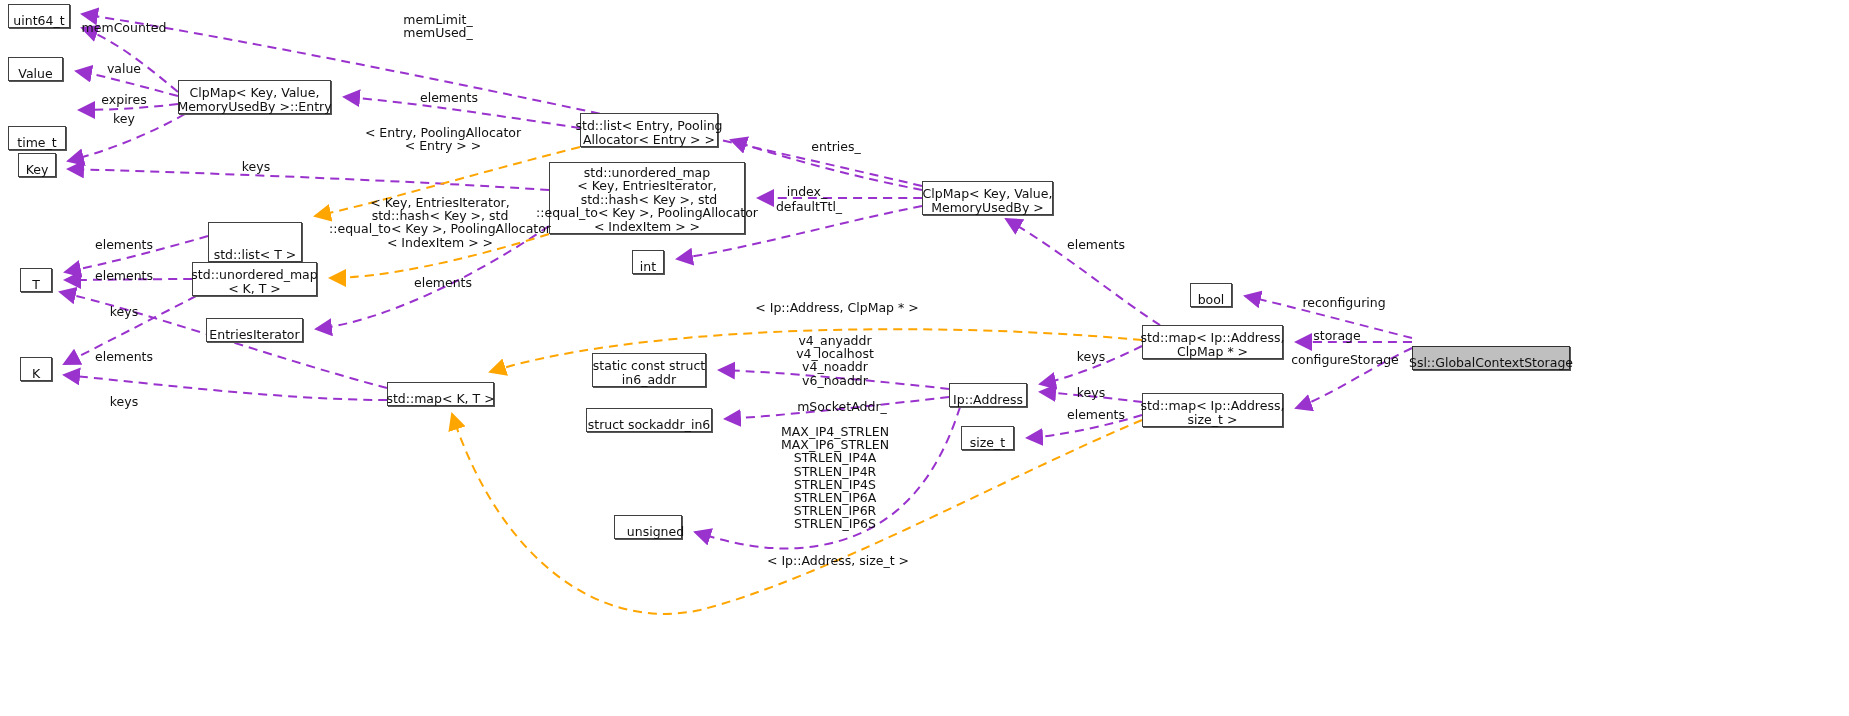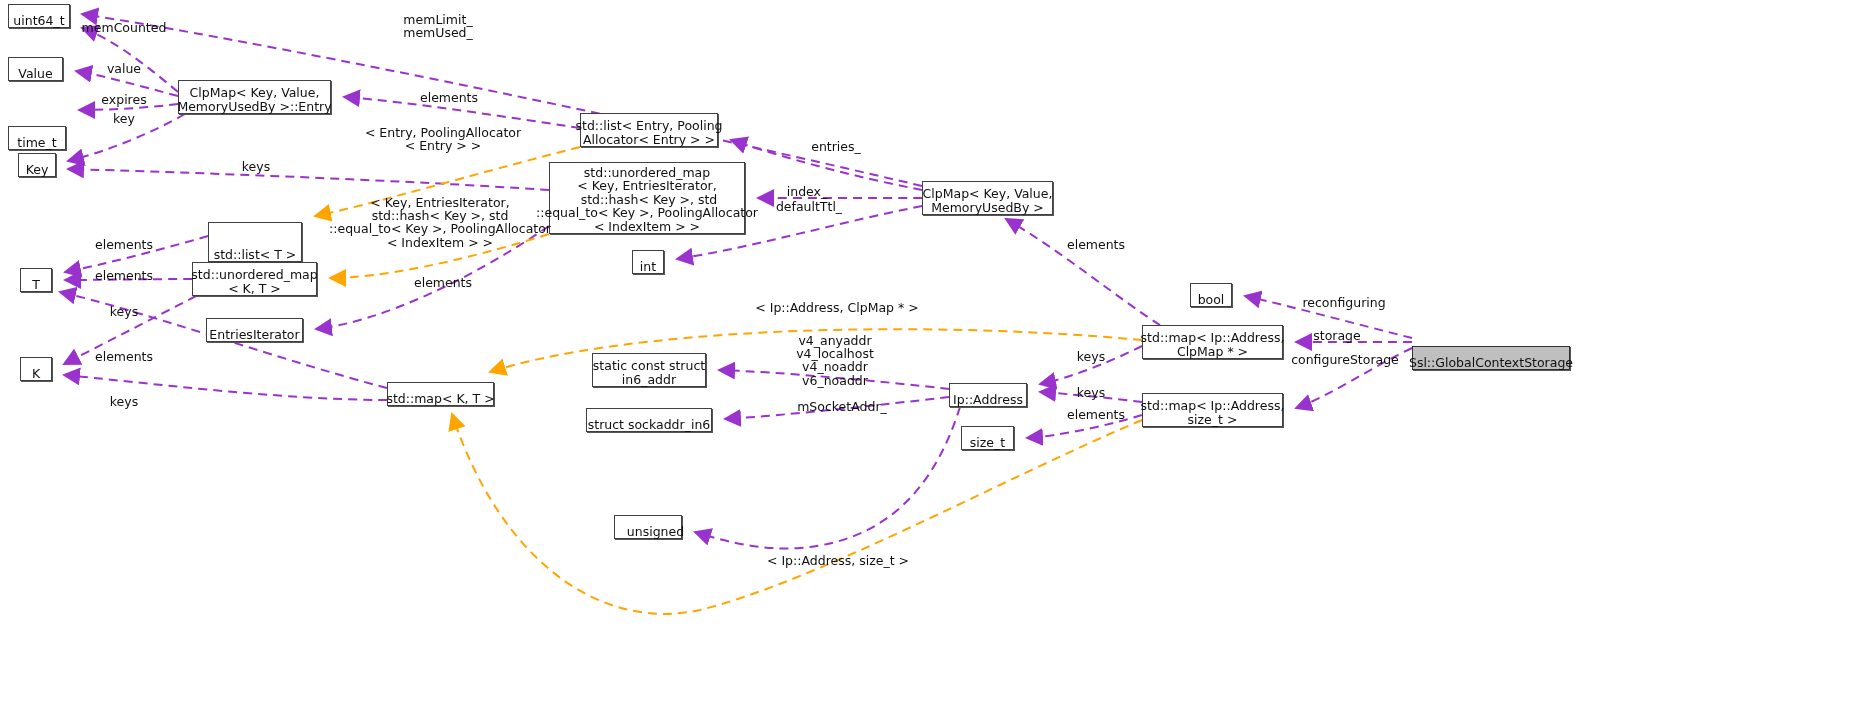--- a/index.html
+++ b/index.html
@@ -190,20 +190,28 @@
   <div class="edge-label" style="left:124px;top:305px;">keys</div>
   <div class="edge-label" style="left:124px;top:350px;">elements</div>
   <div class="edge-label" style="left:124px;top:395px;">keys</div>
   <div class="edge-label" style="left:1096px;top:238px;">elements</div>
   <div class="edge-label" style="left:837px;top:301px;">&lt; Ip::Address, ClpMap * &gt;</div>
   <div class="edge-label" style="left:835px;top:334px;">v4_anyaddr
 v4_localhost
 v4_noaddr
 v6_noaddr</div>
   <div class="edge-label" style="left:842px;top:400px;">mSocketAddr_</div>
+  <div class="edge-label" style="left:835px;top:425px;">MAX_IP4_STRLEN
+MAX_IP6_STRLEN
+STRLEN_IP4A
+STRLEN_IP4R
+STRLEN_IP4S
+STRLEN_IP6A
+STRLEN_IP6R
+STRLEN_IP6S</div>
   <div class="edge-label" style="left:1091px;top:350px;">keys</div>
   <div class="edge-label" style="left:1091px;top:386px;">keys</div>
   <div class="edge-label" style="left:1096px;top:408px;">elements</div>
   <div class="edge-label" style="left:1344px;top:296px;">reconfiguring</div>
   <div class="edge-label" style="left:1337px;top:329px;">storage</div>
   <div class="edge-label" style="left:1345px;top:353px;">configureStorage</div>
   <div class="edge-label" style="left:838px;top:554px;">&lt; Ip::Address, size_t &gt;</div>
 
 </div>
 

